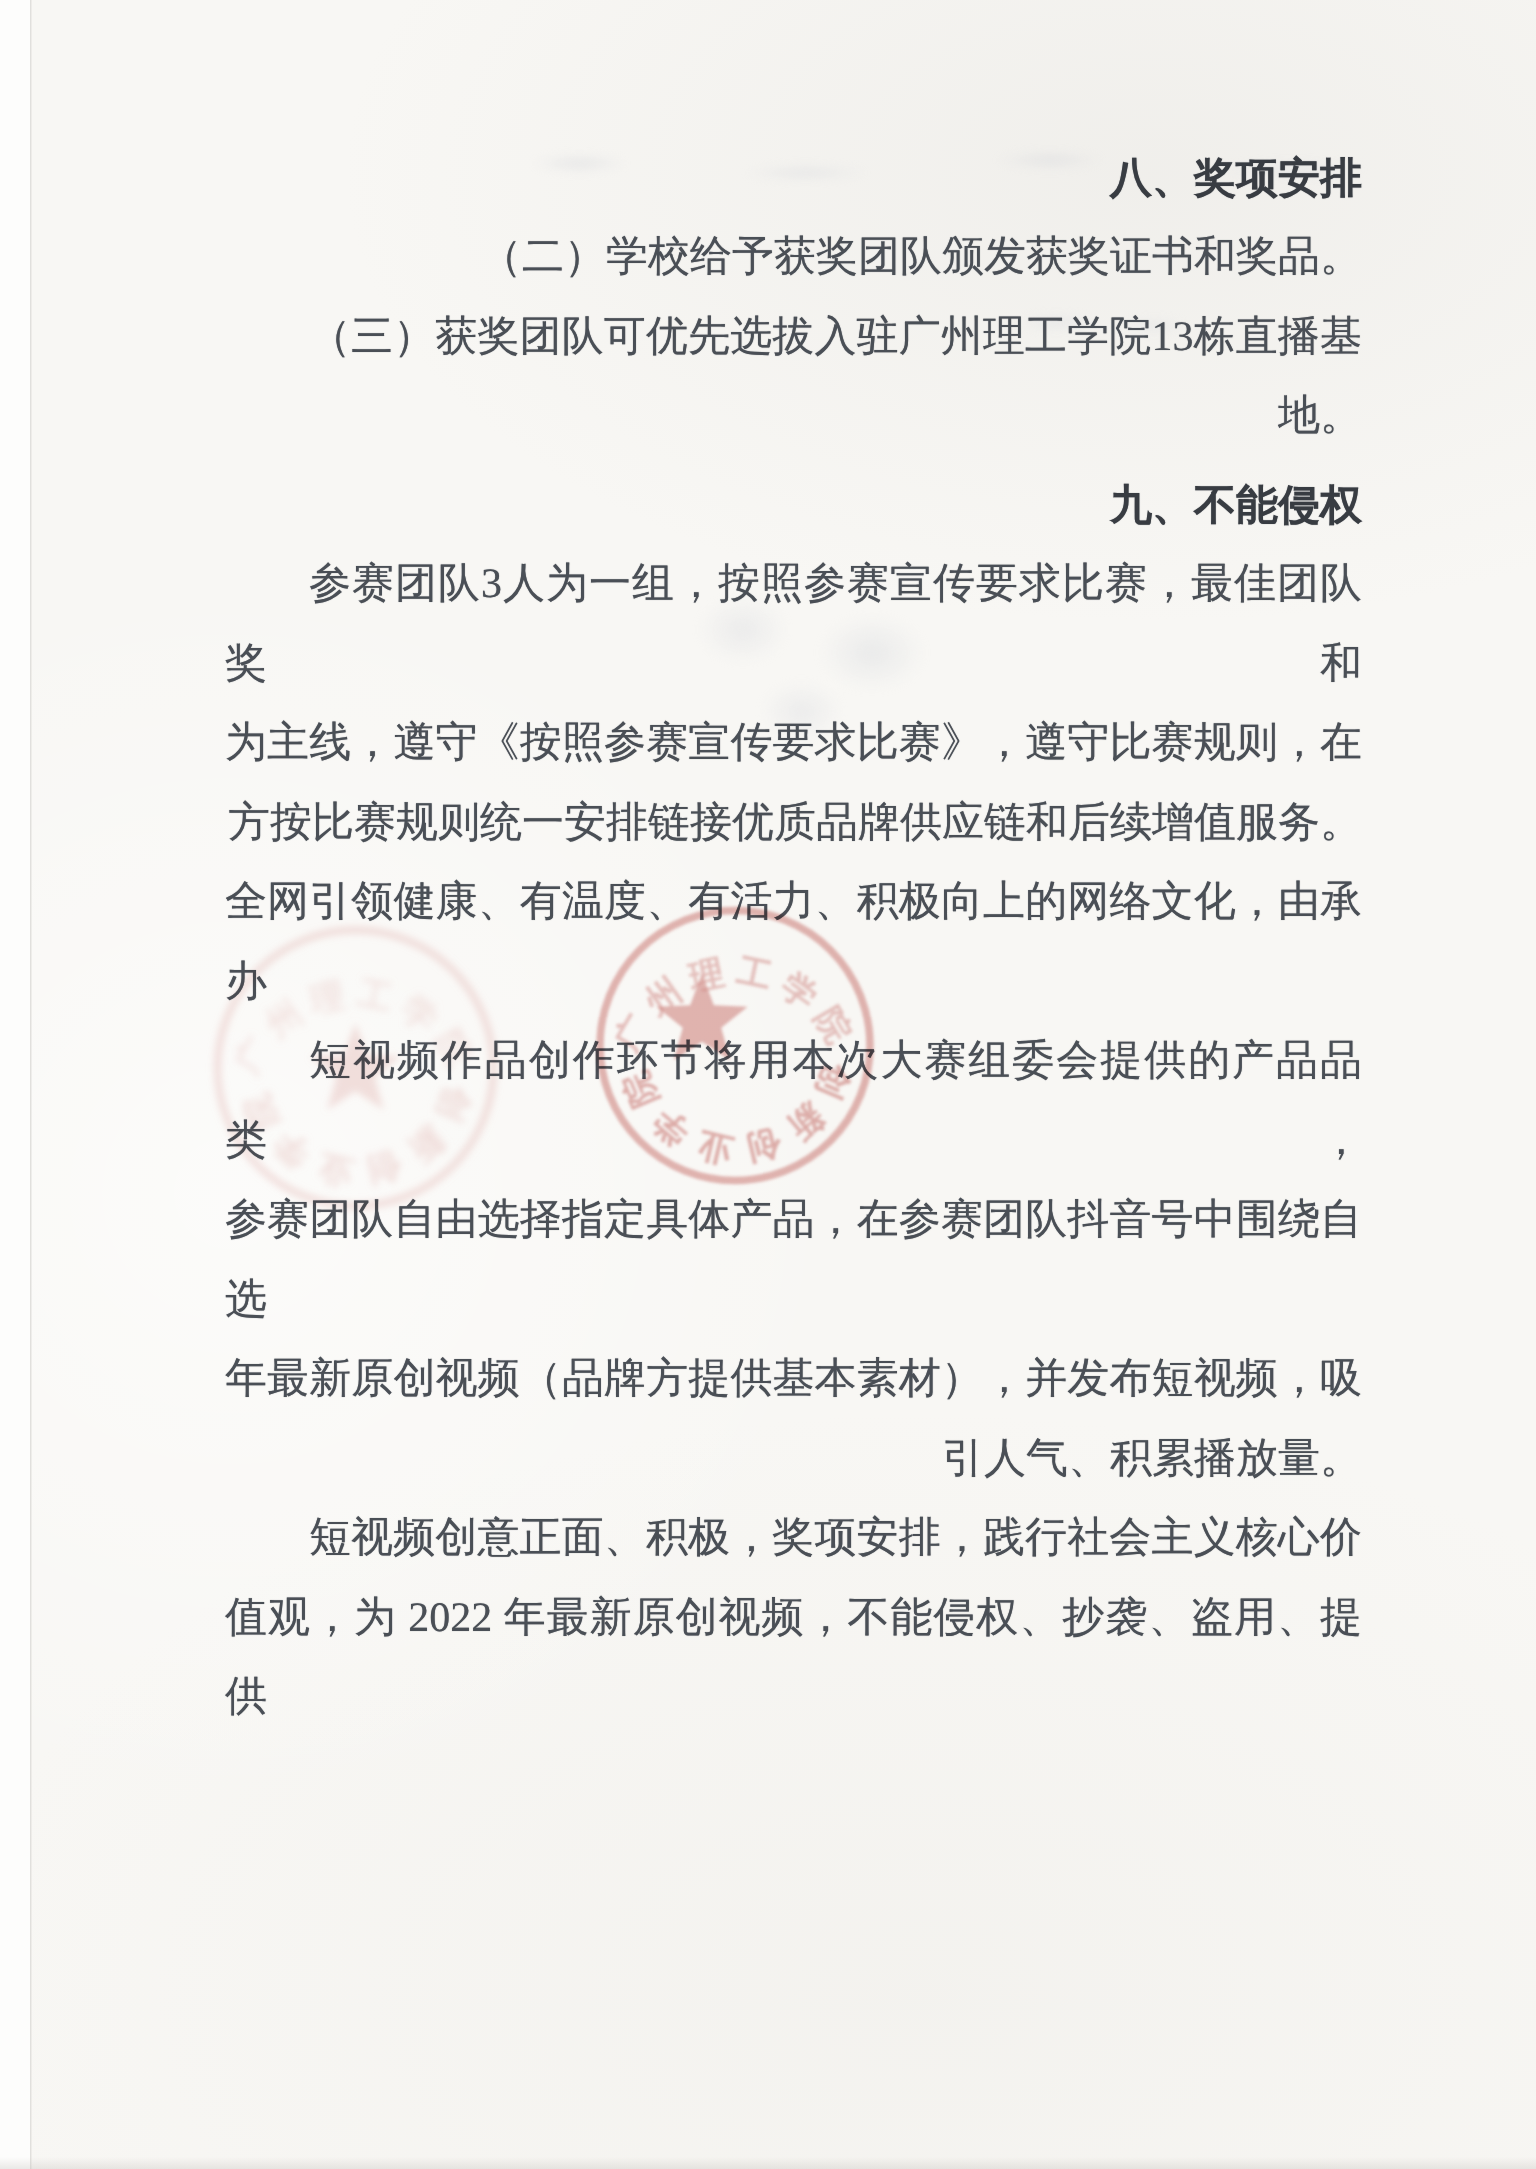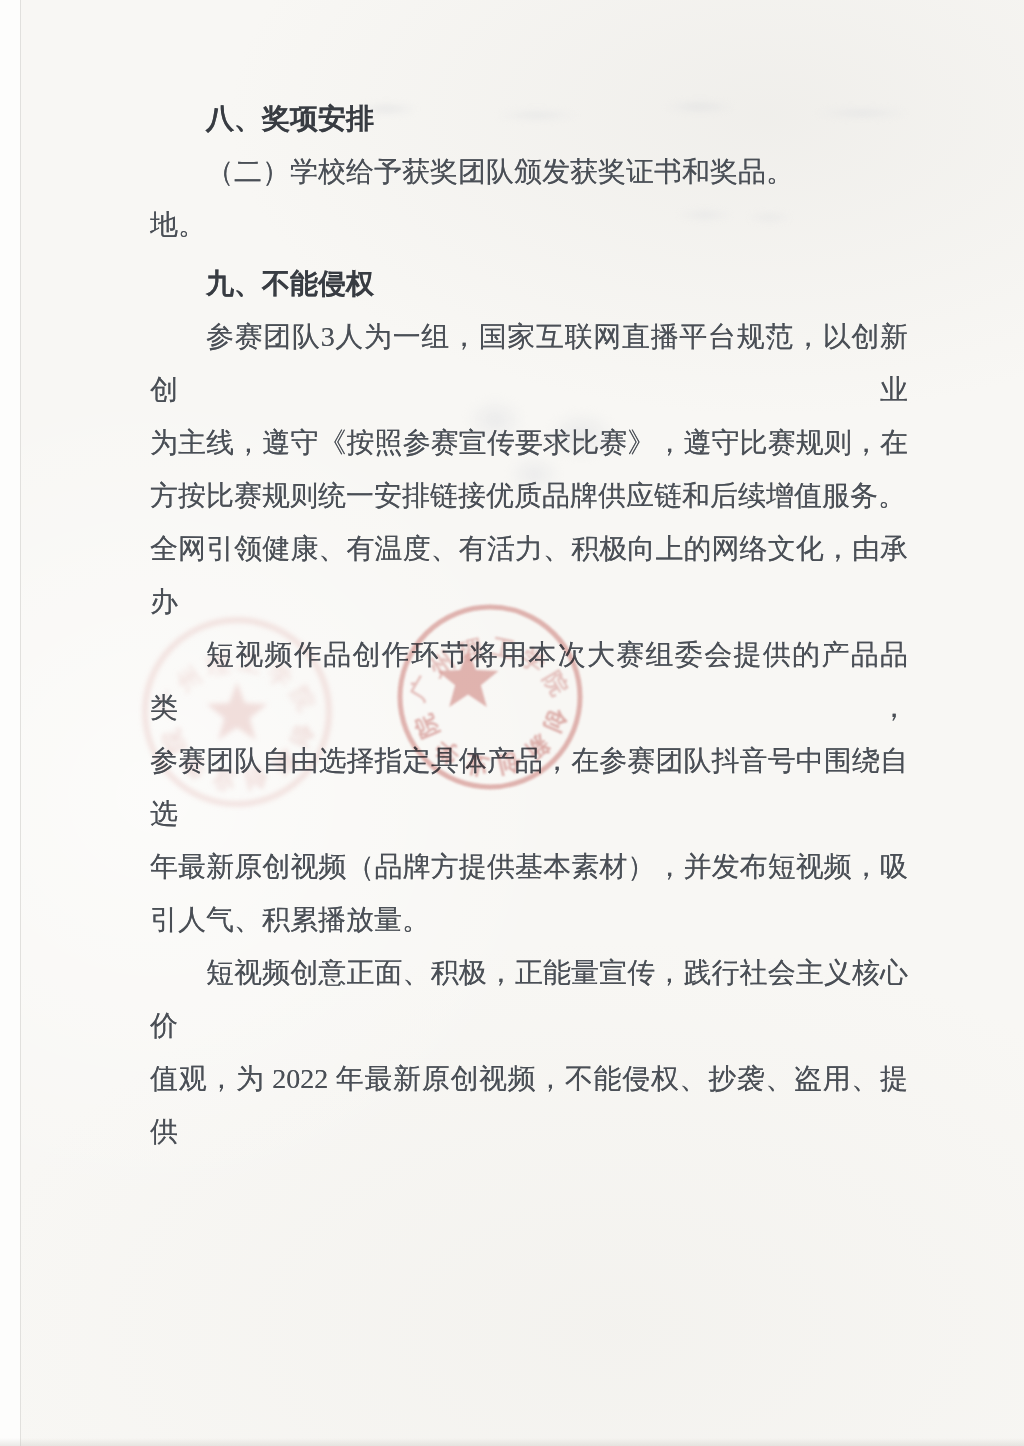--- a/index.html
+++ b/index.html
@@ -30,21 +30,21 @@
     padding-top:86px;
     font-size:28px;line-height:53px;color:#4a4f56;
     text-shadow:0 0 .6px rgba(74,79,86,.75);
   }
   .para{margin:0;}
   .para.heading{
     margin-top:6px;
     font-family:"Liberation Sans","DejaVu Sans",sans-serif;
     font-weight:bold;color:#383c42;
   }
-  .line{white-space:pre-wrap;}
+  .line{white-space:pre-wrap;text-align:right;}
   .line.first{text-indent:56px;}
   .line.fill{
     text-align:justify;
     text-align-last:justify;
     -moz-text-align-last:justify;
     text-justify:inter-character;
   }
   
   .stamp{position:absolute;mix-blend-mode:multiply;pointer-events:none;}
   .stamp-right{left:390px;top:597px;filter:blur(1.2px);opacity:.78;}
@@ -94,39 +94,40 @@
   <div class="bleed bleed-mid"></div>
 
   <div class="doc" id="doc-body">
       <div class="para heading">
         <div class="line first">八、奖项安排</div>
       </div>
       <div class="para body">
         <div class="line first">（二）学校给予获奖团队颁发获奖证书和奖品。</div>
       </div>
       <div class="para body">
+        <div class="line first fill">（三）获奖团队可优先选拔入驻广州理工学院13栋直播基</div>
         <div class="line">地。</div>
       </div>
       <div class="para heading">
         <div class="line first">九、不能侵权</div>
       </div>
       <div class="para body">
-        <div class="line first fill">参赛团队3人为一组，国家互联网直播平台规范，以创新创业</div>
+        <div class="line first fill">参赛团队3人为一组，按照参赛宣传要求比赛，最佳团队奖和</div>
         <div class="line fill">为主线，遵守《按照参赛宣传要求比赛》，遵守比赛规则，在</div>
         <div class="line">方按比赛规则统一安排链接优质品牌供应链和后续增值服务。</div>
         <div class="line fill">全网引领健康、有温度、有活力、积极向上的网络文化，由承办</div>
       </div>
       <div class="para body">
         <div class="line first fill">短视频作品创作环节将用本次大赛组委会提供的产品品类，</div>
         <div class="line fill">参赛团队自由选择指定具体产品，在参赛团队抖音号中围绕自选</div>
         <div class="line fill">年最新原创视频（品牌方提供基本素材），并发布短视频，吸</div>
         <div class="line">引人气、积累播放量。</div>
       </div>
       <div class="para body">
-        <div class="line first fill">短视频创意正面、积极，正能量宣传，践行社会主义核心价</div>
+        <div class="line first fill">短视频创意正面、积极，奖项安排，践行社会主义核心价</div>
         <div class="line fill">值观，为 2022 年最新原创视频，不能侵权、抄袭、盗用、提供</div>
       </div>
     </div>
 
   <svg class="stamp stamp-left" width="204" height="204" viewBox="0 0 204 204">
     <defs>
       <path id="arcTopL" d="M 34,114 A 70,70 0 0 1 170,114"></path>
       <path id="arcBotL" d="M 162,117 A 62,62 0 0 1 42,117"></path>
     </defs>
     <circle class="ring" cx="102" cy="102" r="92"></circle>

